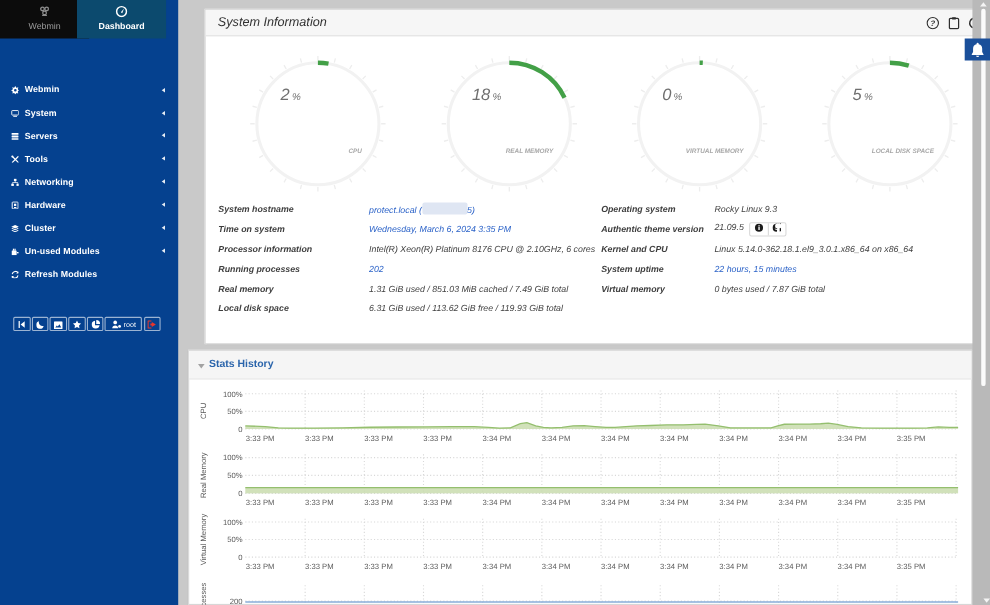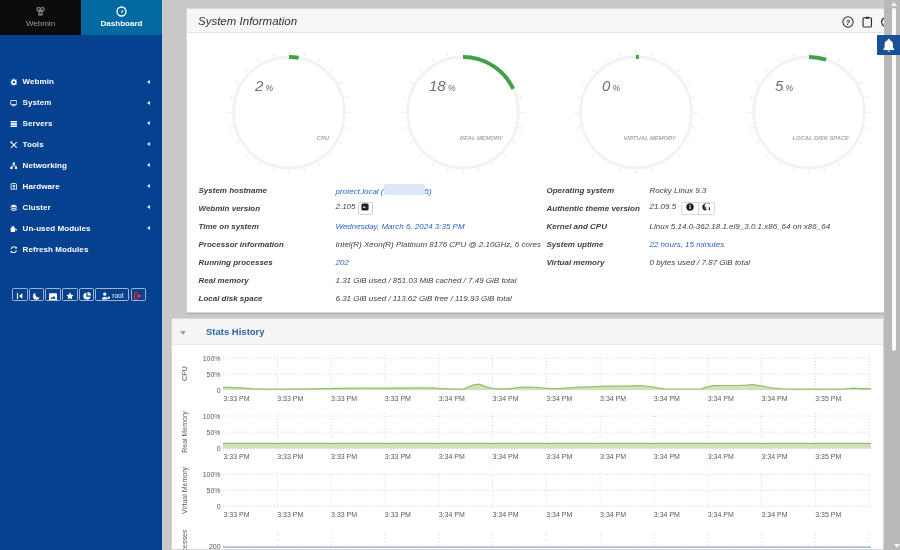--- a/index.html
+++ b/index.html
@@ -1,20 +1,20 @@
 <!DOCTYPE html>
 <html><head><meta charset="utf-8"><style>
 * { margin:0; padding:0; box-sizing:border-box; }
 body { width:900px; height:550px; overflow:hidden; background:#c9c9c9;
   font-family:"Liberation Sans", sans-serif; position:relative; }
 a { color:#2c63c8; text-decoration:none;text-align:right; }
 .sidebar { position:absolute; left:0; top:0; width:162px; height:550px; background:#05418f; }
 .tab { position:absolute; top:0; width:81px; height:35px; text-align:center; }
 .tabw { left:0; background:#0c0c0c; color:#9b9b9b; }
-.tabd { left:81px; background:#0369a1; color:#fff; font-weight:bold; }
+.tabd { left:70px; background:#0c4a6e; color:#fff; font-weight:bold; }
 .tab .ti { margin-top:3px; height:14px; }
 .tab .tt { font-size:8px; margin-top:2px; }
 .search { position:absolute; left:12px; top:42px; width:138px; height:18px;
   color:rgba(255,255,255,.8); font-size:7.5px; border-bottom:1px solid rgba(255,255,255,.35); padding-top:4px; }
 .search svg { position:absolute; right:0; top:2px; }
 .mi { position:absolute; left:0; width:162px; height:21px; color:#fff; }
 .mic { position:absolute; left:9.5px; top:7px; }
 .mtx { position:absolute; left:22.5px; top:6px; font-size:8px; font-weight:bold; letter-spacing:0.1px; }
 .arr { position:absolute; right:12px; top:8.5px; width:0; height:0;
   border-top:2.5px solid transparent; border-bottom:2.5px solid transparent; border-right:3.5px solid rgba(255,255,255,.9); }
@@ -25,21 +25,21 @@
 .main { position:absolute; left:171px; top:8px; width:713px; }
 .panel1 { position:absolute; left:15px; top:0; width:726px; height:305px; background:#fff;
   border:1px solid #d7d7d7; box-shadow:0 1px 1px rgba(0,0,0,.12);font-style:italic; }
 .phead { position:absolute; left:0; top:0; width:100%; height:24px; background:#f6f6f6;
   border-bottom:1px solid #e2e2e2; }
 .phead .t { position:absolute; left:11px; top:6px; font-size:11.5px; color:#333; }
 .hic { position:absolute; top:5px; }
 .panel2 { position:absolute; left:0; top:310px; width:713px; height:232px; background:#fff;
   border:1px solid #d7d7d7; box-shadow:0 1px 1px rgba(0,0,0,.12); }
 .p2head { position:absolute; left:0; top:0; width:100%; height:26px; background:#f5f5f5; border-bottom:1px solid #e8e8e8; }
-.p2head .t { position:absolute; left:34px; top:7px; font-size:9.5px; font-weight:bold; color:#2a64ab; }
+.p2head .t { position:absolute; left:18px; top:7px; font-size:9.5px; font-weight:bold; color:#2a64ab; }
 .caret { position:absolute; left:8px; top:11.5px; width:0; height:0;
   border-left:3.5px solid transparent; border-right:3.5px solid transparent; border-top:4.5px solid #a2a2a2; }
 table.info { position:absolute; border-collapse:collapse; font-size:8px; color:#424242; }
 table.info td { padding:0; height:18px; vertical-align:middle; white-space:nowrap; }
 td.lbl { font-weight:bold; color:#3d3d3d; }
 .redact { display:inline-block; width:41px; height:11px; background:#dfe6f3; border-radius:2px; vertical-align:-1px; }
 .mbox { display:inline-block; width:15px; height:13px; border:1px solid #d0d0d0; border-radius:2px; background:#fff;
   text-align:center; line-height:10px; vertical-align:-2px; }
 .mbox2 { display:inline-block; height:13px; border:1px solid #d9d9d9; border-radius:2px; background:#fff; vertical-align:-2px; }
 .mcell { display:inline-block; width:16px; height:11px; text-align:center; line-height:10px; }
@@ -209,27 +209,20 @@
         <circle cx="622" cy="81.5" r="55.5" fill="none" stroke="#f2f2f2" stroke-width="2.8"></circle>
         <path d="M622.00 26.00 A55.5 55.5 0 0 1 639.15 28.72" stroke="#43a047" stroke-width="4" fill="none"></path>
         <text x="588" y="59.5" font-size="15" fill="#6f6f6f">5<tspan font-size="9" dx="2">%</tspan></text>
         <text x="662" y="108.5" font-size="5.8" font-weight="bold" fill="#a8a8a8" text-anchor="end">LOCAL DISK SPACE</text>
       </svg>
     <table class="info" style="left:11.5px;top:172px">
         <tbody>
           <tr>
             <td class="lbl" style="width:137px">System hostname</td>
             <td class="val"><a>protect.local (</a><span class="redact"></span><a>5)</a></td>
-          </tr>
-          <tr>
-            <td class="lbl" style="width:137px">Webmin version</td>
-            <td class="val">2.105 <span class="mbox"><svg width="8" height="8" viewBox="0 0 10 10">
-                  <rect x="0.5" y="0.5" width="9" height="9" rx="2" fill="#222"></rect>
-                  <rect x="2.5" y="4.6" width="3" height="1.4" fill="#fff"></rect>
-                </svg></span></td>
           </tr>
           <tr>
             <td class="lbl" style="width:137px">Time on system</td>
             <td class="val"><a>Wednesday, March 6, 2024 3:35 PM</a></td>
           </tr>
           <tr>
             <td class="lbl" style="width:137px">Processor information</td>
             <td class="val">Intel(R) Xeon(R) Platinum 8176 CPU @ 2.10GHz, 6 cores</td>
           </tr>
           <tr>

